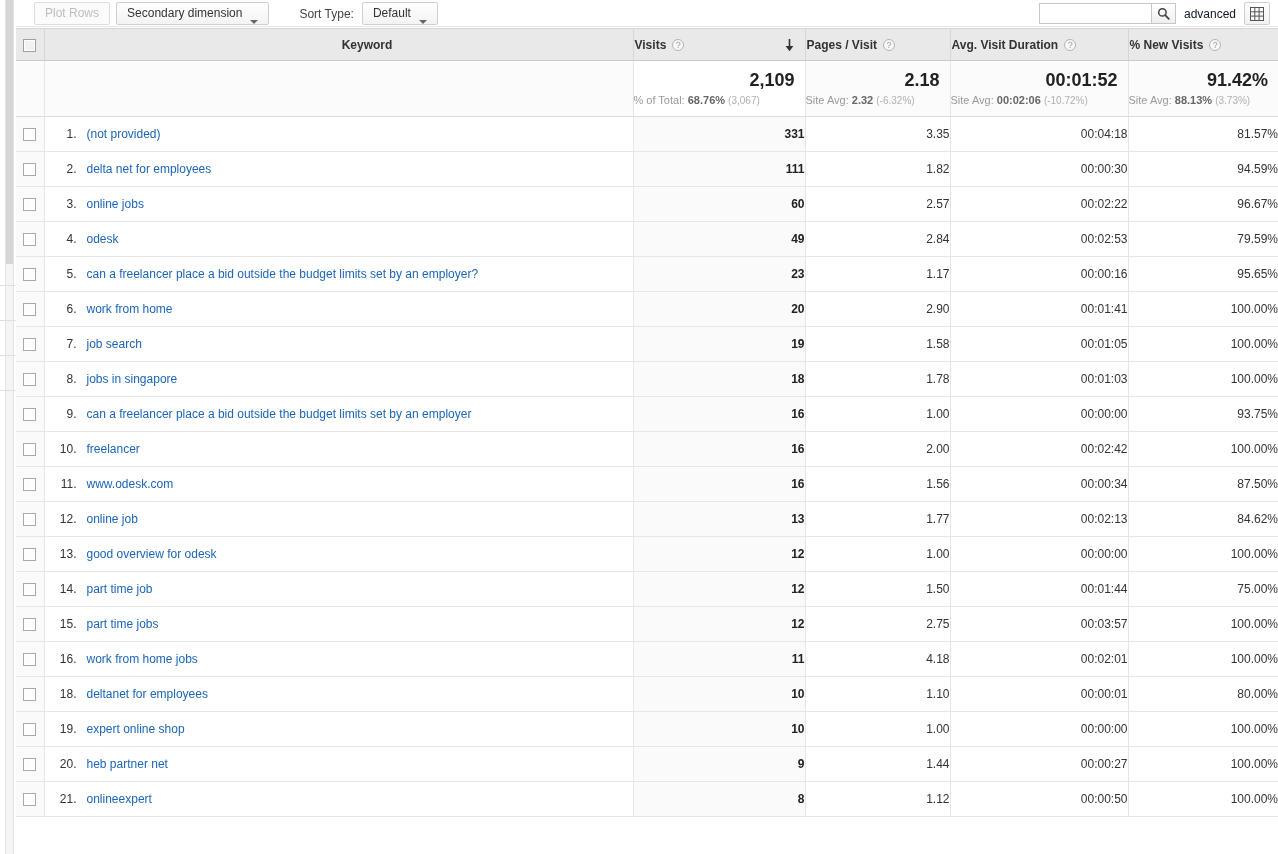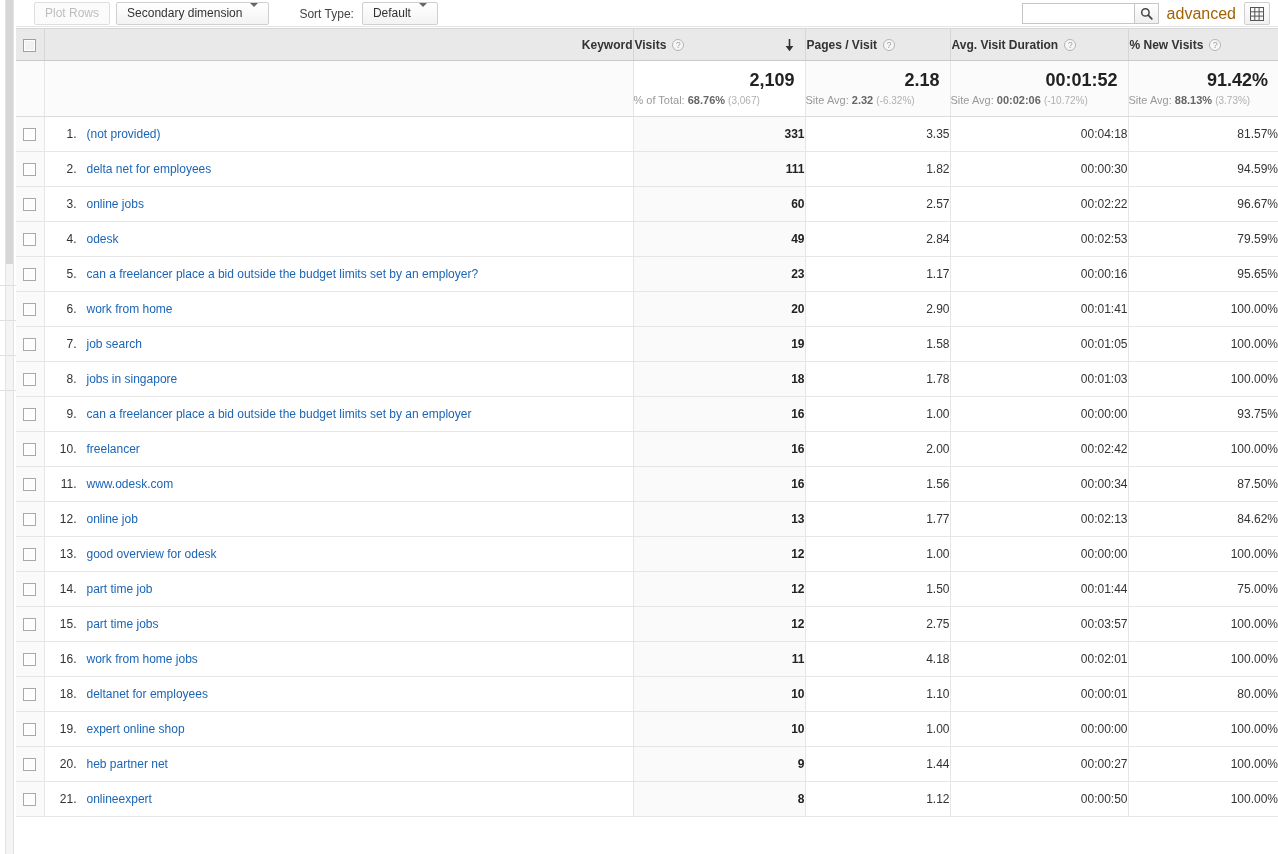--- a/index.html
+++ b/index.html
@@ -33,21 +33,21 @@
 
   
   .toolbar {
     position: absolute; left: 16px; top: 0; width: 1262px; height: 27px;
     background: #ffffff;
     border-bottom: 1px solid #e5e5e5;
   }
   .tb-left { position:absolute; left: 18px; top: 0; display: flex; align-items: center; height: 27px; gap: 6px; }
 
   .btn {
-    display: inline-flex; align-items: flex-start; justify-content: center;
+    display: inline-flex; align-items: flex-end; justify-content: center;
     height: 23px; padding: 0 10px;
     border: 1px solid #cfcfcf; border-radius: 2px;
     background: linear-gradient(#ffffff, #f3f3f3);
     color: #333; font-size: 12px; line-height: 21px;
     cursor: pointer; white-space: nowrap;
   }
   .btn.disabled { color: #bdbdbd; background: #fbfbfb; border-color: #dedede; cursor: default; }
   .btn .caret {
     display:inline-block; margin-left: 8px;
     width: 0; height: 0;
@@ -61,21 +61,21 @@
   .search-input {
     width: 112px; height: 21px; border: 1px solid #c6c6c6; border-right: none;
     background: #fff; padding: 0 4px; font-size: 12px; font-family: "Liberation Sans", sans-serif;
     outline: none; color:#333;
   }
   .search-btn {
     width: 25px; height: 21px; border: 1px solid #c6c6c6;
     background: linear-gradient(#ffffff, #efefef);
     display:flex; align-items:center; justify-content:center; cursor:pointer;
   }
-  .adv-link { color: #a16207; font-size: 16px; text-decoration: none; cursor: pointer; }
+  .adv-link { color: #0f172a; font-size: 12px; text-decoration: none; cursor: pointer; }
   .grid-btn {
     width: 26px; height: 23px; border: 1px solid #cfcfcf; border-radius: 2px;
     background: linear-gradient(#ffffff, #f1f1f1);
     display:flex; align-items:center; justify-content:center; cursor:pointer;
   }
 
   
   .table-area { position:absolute; left: 16px; top: 28px; width: 1262px; }
   table.rpt { border-collapse: collapse; width: 1262px; table-layout: fixed; }
 
@@ -93,21 +93,21 @@
     height: 32px;
     background: #e9e9e9;
     border-top: 1px solid #d6d6d6;
     border-bottom: 1px solid #c9c9c9;
     border-right: 1px solid #d6d6d6;
     font-size: 12px; font-weight: bold; color: #333;
     vertical-align: middle;
     white-space: nowrap;
   }
   thead th.th-check { border-right: 1px solid #d6d6d6; text-align:center; }
-  thead th.th-kw { text-align: right; padding-left: 57px; border-right: 1px solid #d6d6d6;}
+  thead th.th-kw { text-align: center; padding-left: 57px; border-right: 1px solid #d6d6d6;}
   thead th.th-num { text-align: left; padding-left: 1px; position: relative; }
   thead th:last-child { border-right: none; }
 
   .hdr-help {
     display:inline-block; width: 12px; height: 12px; border-radius: 50%;
     border: 1px solid #b4b4b4; color: #9a9a9a; background:#f7f7f7;
     font-size: 9px; font-weight: normal; line-height: 11px; text-align:center;
     margin-left: 6px; vertical-align: middle; cursor: pointer;
   }
   .sort-arrow {

